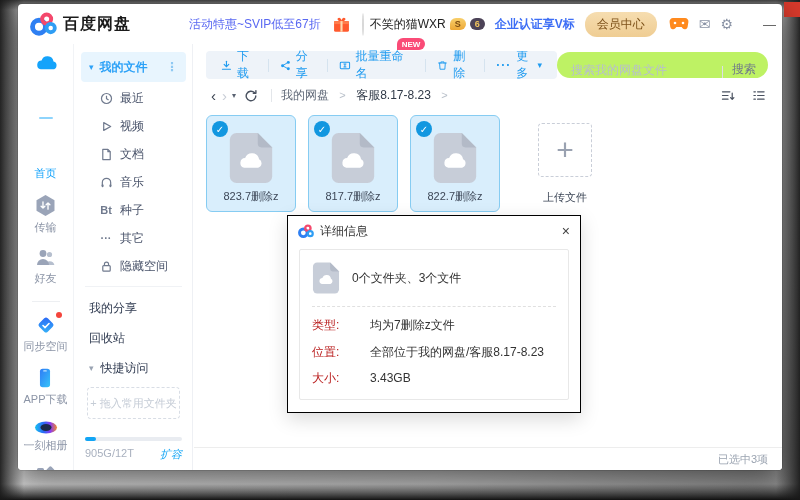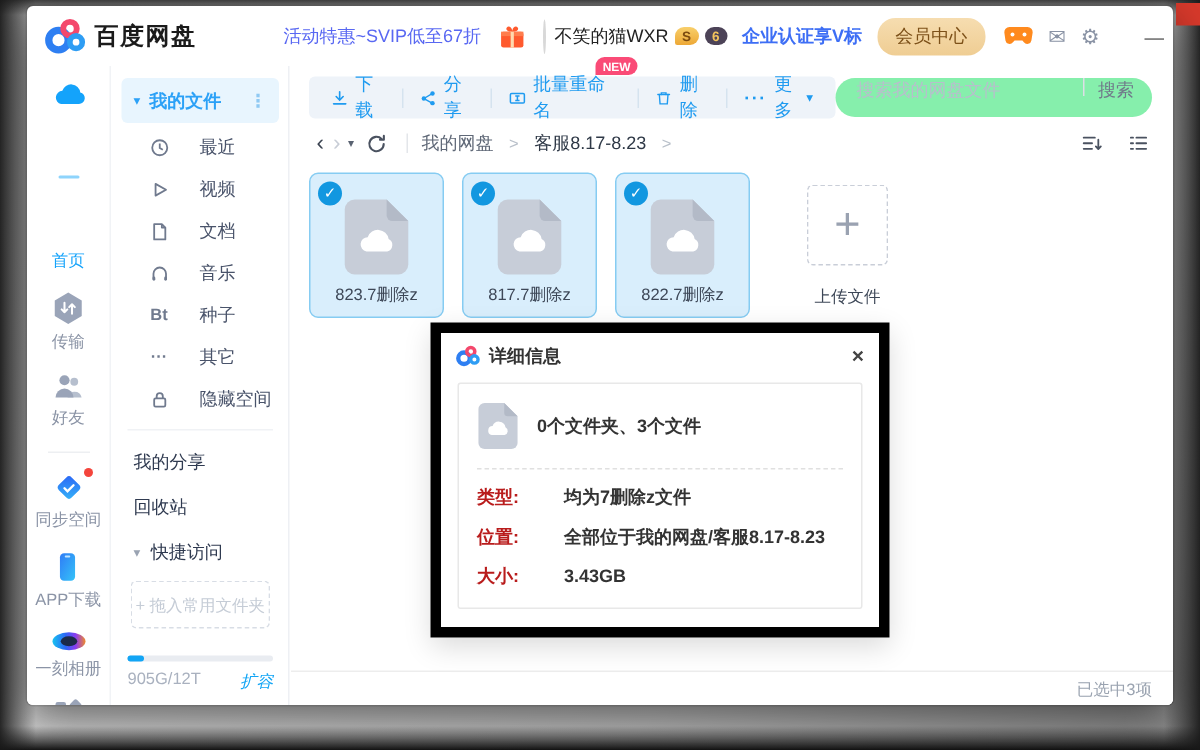--- a/index.html
+++ b/index.html
@@ -46,21 +46,21 @@
   .cloud-base{width:14px;height:2px;border-radius:1px;background:#8ed4fc;margin-top:-2px;}
 
   
   .sidebar{position:absolute;left:57px;top:40px;bottom:0;width:118px;border-right:1px solid #eef0f4;
     box-sizing:border-box;font-size:12px;color:#3d4757;background:#fff;}
   .myfiles{margin:8px 6px 2px;height:30px;background:#e8f5fe;border-radius:4px;color:#2ba1f7;
     display:flex;align-items:center;padding:0 8px;font-weight:bold;cursor:pointer;}
   .myfiles .caret{font-size:9px;margin-right:6px;}
   .myfiles .lbl{flex:1;}
   .myfiles .kebab{color:#8fc9f3;font-size:12px;}
-  .sub-item{height:28px;display:flex;align-items:center;padding-left:24px;gap:20px;color:#49536a;cursor:pointer;}
+  .sub-item{height:28px;display:flex;align-items:center;padding-left:24px;gap:7px;color:#49536a;cursor:pointer;}
   .sub-ico{width:14px;height:14px;display:flex;align-items:center;justify-content:center;color:#707a8e;
     font-size:11px;font-weight:bold;flex:0 0 auto;}
   .side-sep{border-top:1px solid #f0f2f5;margin:6px 10px;}
   .side-link{height:30px;display:flex;align-items:center;padding-left:14px;color:#2f3a50;cursor:pointer;}
   .quick{height:30px;display:flex;align-items:center;gap:7px;padding-left:14px;color:#2f3a50;cursor:pointer;}
   .quick .caret{font-size:9px;color:#9aa3b2;}
   .dropzone{margin:4px 12px;height:30px;border:1px dashed #d8dde5;border-radius:4px;color:#c5ccd6;
     font-size:11px;display:flex;align-items:center;justify-content:center;cursor:pointer;}
   .storage{position:absolute;bottom:8px;left:10px;right:10px;}
   .storage-bar{height:4px;background:#e9ecf1;border-radius:2px;cursor:pointer;}
@@ -72,21 +72,21 @@
   .main{position:absolute;left:176px;top:40px;right:0;bottom:0;background:#fff;}
   .toolbar-row{display:flex;align-items:center;justify-content:space-between;padding:7px 14px 3px 12px;}
   .toolbar-pill{display:flex;align-items:center;background:#eef3f9;border-radius:4px;height:28px;padding:0 4px;
     color:#1f9bf0;font-size:12px;}
   .tool-btn{display:flex;align-items:center;gap:5px;padding:0 11px;position:relative;cursor:pointer;}
   .tool-sep{width:1px;height:13px;background:#d5e3ef;}
   .new-badge{position:absolute;top:-10px;right:-8px;background:#fa4b77;color:#fff;font-size:8px;
     padding:1.5px 5px;border-radius:8px 8px 8px 0;font-weight:bold;}
   .more-dots{font-weight:bold;letter-spacing:1px;}
   .caret-sm{font-size:9px;}
-  .search-box{width:192px;height:26px;background:#86efac;border-radius:14px;display:flex;align-items:flex-start;padding:0 12px;}
+  .search-box{width:192px;height:26px;background:#bef264;border-radius:14px;display:flex;align-items:flex-end;padding:0 12px;}
   .search-box input{flex:1;min-width:0;border:none;outline:none;background:transparent;font-size:12px;color:#333;
     font-family:"Liberation Sans","DejaVu Sans",sans-serif;}
   .search-box input::placeholder{color:#b7bfcc;}
   .search-sep{width:1px;height:12px;background:#dcdfe6;margin:0 9px 0 6px;}
   .search-btn{font-size:12px;color:#707a8a;cursor:pointer;}
 
   .crumb-row{display:flex;align-items:center;padding:5px 16px 6px 14px;font-size:12px;color:#5a6372;}
   .nav-arrow{font-size:15px;color:#3a4250;cursor:pointer;padding:0 3px;}
   .nav-arrow.dis{color:#c8cdd6;}
   .nav-caret{font-size:8px;color:#5a6372;cursor:pointer;margin:0 4px 0 2px;}
@@ -105,22 +105,22 @@
     color:#fff;font-size:10px;display:flex;align-items:center;justify-content:center;cursor:pointer;}
   .file-icon{margin-bottom:5px;display:flex;}
   .file-name{font-size:11px;color:#3d4757;}
   .upload-card{width:90px;height:97px;display:flex;flex-direction:column;align-items:center;justify-content:flex-end;
     padding-bottom:7px;box-sizing:border-box;margin-left:8px;cursor:pointer;}
   .upload-box{width:52px;height:52px;border:1px dashed #c9ced8;border-radius:4px;display:flex;align-items:center;
     justify-content:center;color:#9aa2b1;font-size:30px;font-weight:100;margin-bottom:13px;}
   .upload-label{font-size:11px;color:#3d4757;}
 
   
-  .dialog{position:absolute;left:269px;top:211px;width:292px;background:#fff;border:7px solid #000000;
-    box-shadow:0 6px 18px rgba(0,0,0,.15);z-index:5;font-weight:bold;}
+  .dialog{position:absolute;left:269px;top:211px;width:292px;background:#fff;border:1px solid #000000;
+    box-shadow:0 6px 18px rgba(0,0,0,.15);z-index:5;}
   .dialog-header{height:30px;display:flex;align-items:center;gap:6px;padding:0 10px;}
   .dialog-title{font-size:12px;color:#333;}
   .dialog-close{margin-left:auto;font-size:14px;color:#444;cursor:pointer;line-height:1;}
   .dialog-body{padding:3px 11px 12px;}
   .detail-box{border:1px solid #e8e8e8;border-radius:2px;padding:10px 12px 12px;}
   .summary-row{display:flex;align-items:center;gap:12px;padding:2px 0 12px;border-bottom:1px dashed #e0e0e0;}
   .summary-text{font-size:12px;color:#333;}
   .detail-row{display:flex;margin-top:11px;font-size:12px;line-height:1.3;}
   .detail-label{width:58px;flex:0 0 auto;color:#b91c1c;}
   .detail-value{color:#333;}

